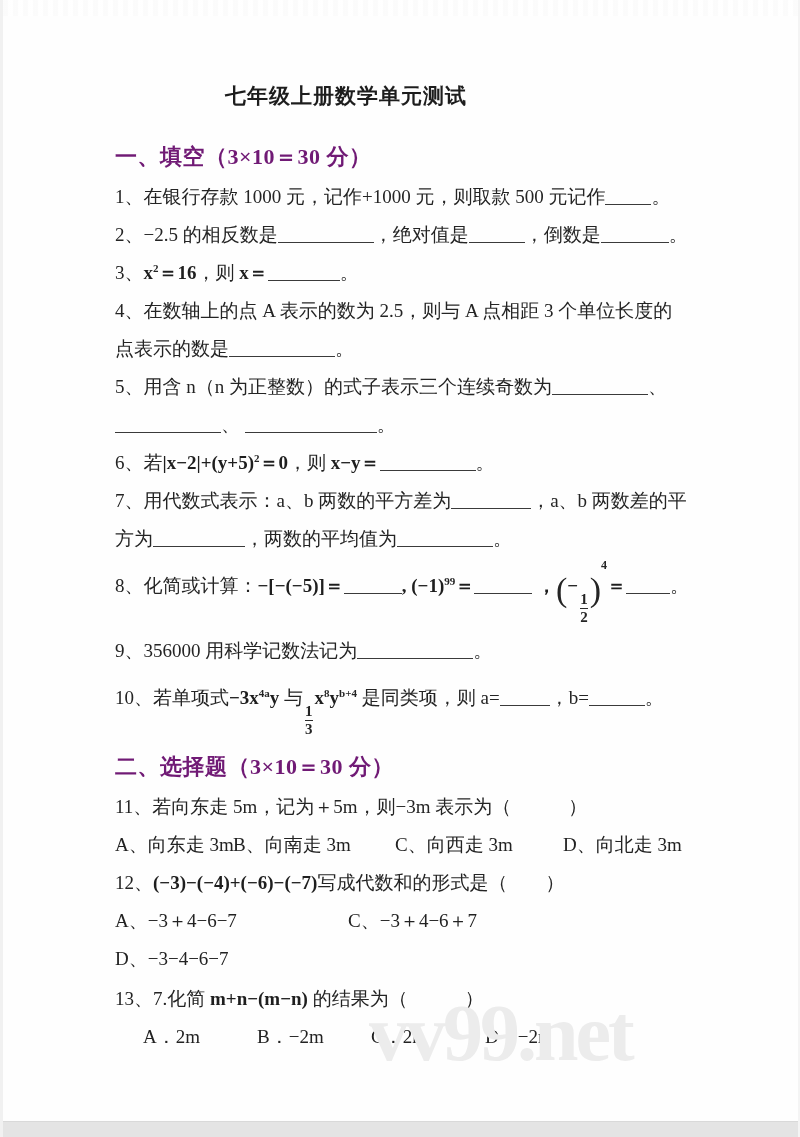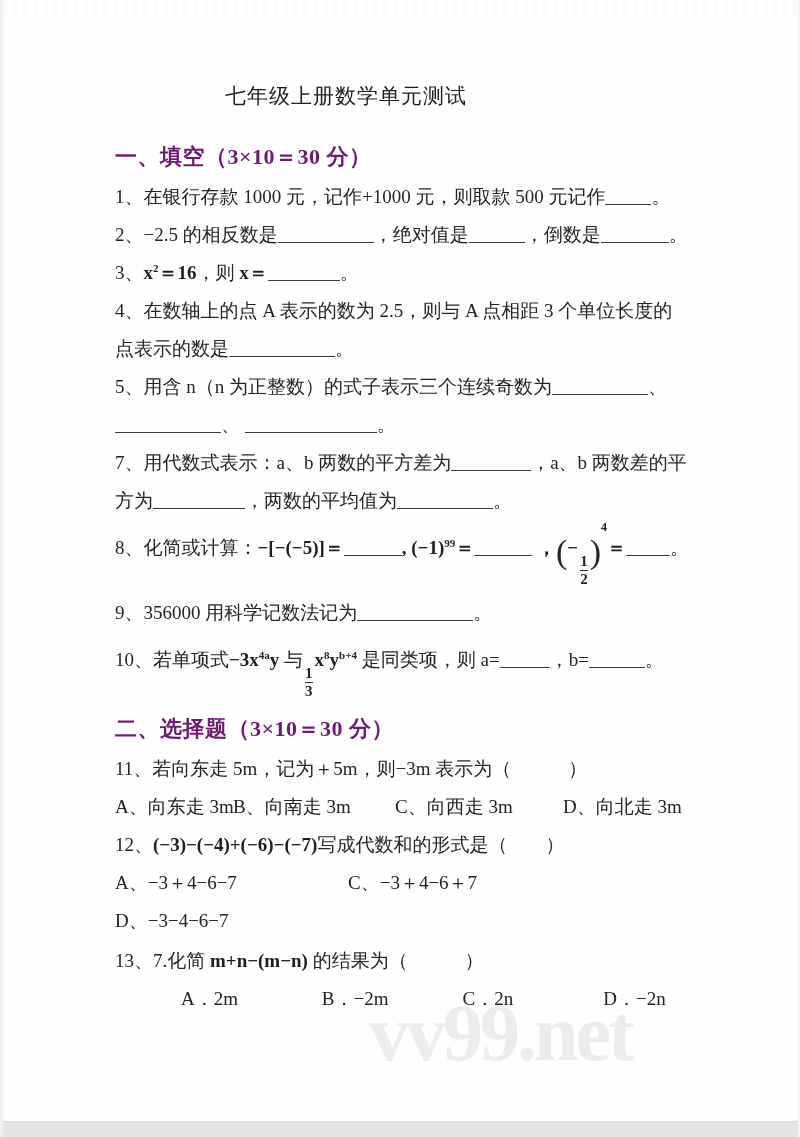--- a/index.html
+++ b/index.html
@@ -18,21 +18,21 @@
   }
   .page-top-texture{
     position:absolute;left:0;top:0;right:0;height:16px;
     background:repeating-linear-gradient(90deg,#fafafa 0 5px,#ffffff 5px 10px);
     opacity:.7;
   }
   .doc-title{
     padding-top:82px;
     padding-left:222px;
     font-size:21px;
-    font-weight:400;
+    font-weight:700;
     letter-spacing:1px;
     color:#1d1d1d;
   }
   .content{
     padding:18px 92px 0 112px;
     font-size:19px;
   }
   .sec-heading{
     font-size:22px;
     font-weight:700;
@@ -95,21 +95,21 @@
     display:flex;
     line-height:26px;
     margin-bottom:12px;
     white-space:nowrap;
   }
   .options-row .option{display:inline-block;}
   .opt-q11 .option:nth-child(1){width:118px;}
   .opt-q11 .option:nth-child(2){width:162px;}
   .opt-q11 .option:nth-child(3){width:168px;}
   .opt-q13{padding-left:28px;}
-  .opt-q13 .option{width:114px;margin-left:38px;}
+  .opt-q13 .option{width:114px;}
   .options-grid{
     display:grid;
     grid-template-columns:233px auto;
     row-gap:12px;
     line-height:26px;
     margin-bottom:14px;
     white-space:nowrap;
   }
   .watermark{
     position:absolute;
@@ -149,20 +149,23 @@
       </div>
       <div class="question">
         <div class="q-line"><span class="cn">4、在数轴上的点 A 表示的数为 2.5，则与 A 点相距 3 个单位长度的</span></div>
         <div class="q-line"><span class="cn">点表示的数是</span><span class="blank" style="width: 106px;"></span><span class="cn">。</span></div>
       </div>
       <div class="question">
         <div class="q-line"><span class="cn">5、用含 n（n 为正整数）的式子表示三个连续奇数为</span><span class="blank" style="width: 96px;"></span><span class="cn">、</span></div>
         <div class="q-line"><span class="blank" style="width: 106px;"></span><span class="cn">、 </span><span class="blank" style="width: 132px;"></span><span class="cn">。</span></div>
       </div>
       <div class="question">
+        <div class="q-line"><span class="cn">6、若</span><span class="math">|x−2|+(y+5)</span><sup class="s">2</sup><span class="math">＝0</span><span class="cn">，则 </span><span class="math">x−y＝</span><span class="blank" style="width: 96px;"></span><span class="cn">。</span></div>
+      </div>
+      <div class="question">
         <div class="q-line"><span class="cn">7、用代数式表示：a、b 两数的平方差为</span><span class="blank" style="width: 80px;"></span><span class="cn">，a、b 两数差的平</span></div>
         <div class="q-line"><span class="cn">方为</span><span class="blank" style="width: 92px;"></span><span class="cn">，两数的平均值为</span><span class="blank" style="width: 96px;"></span><span class="cn">。</span></div>
       </div>
       <div class="question">
         <div class="q-line fracline"><span class="cn">8、化简或计算：</span><span class="math">−[−(−5)]＝</span><span class="blank" style="width: 58px;"></span><span class="math">, (−1)</span><sup class="s">99</sup><span class="math">＝</span><span class="blank" style="width: 58px;"></span><span class="math"> ，</span><span><span class="bigp">(</span><span class="math">−</span><span class="vfrac">
               <span class="num">1</span>
               <span class="den">2</span>
             </span><span class="bigp">)</span><sup class="psup">4</sup></span><span class="math">＝</span><span class="blank" style="width: 44px;"></span><span class="cn">。</span></div>
       </div>
       <div class="question">

